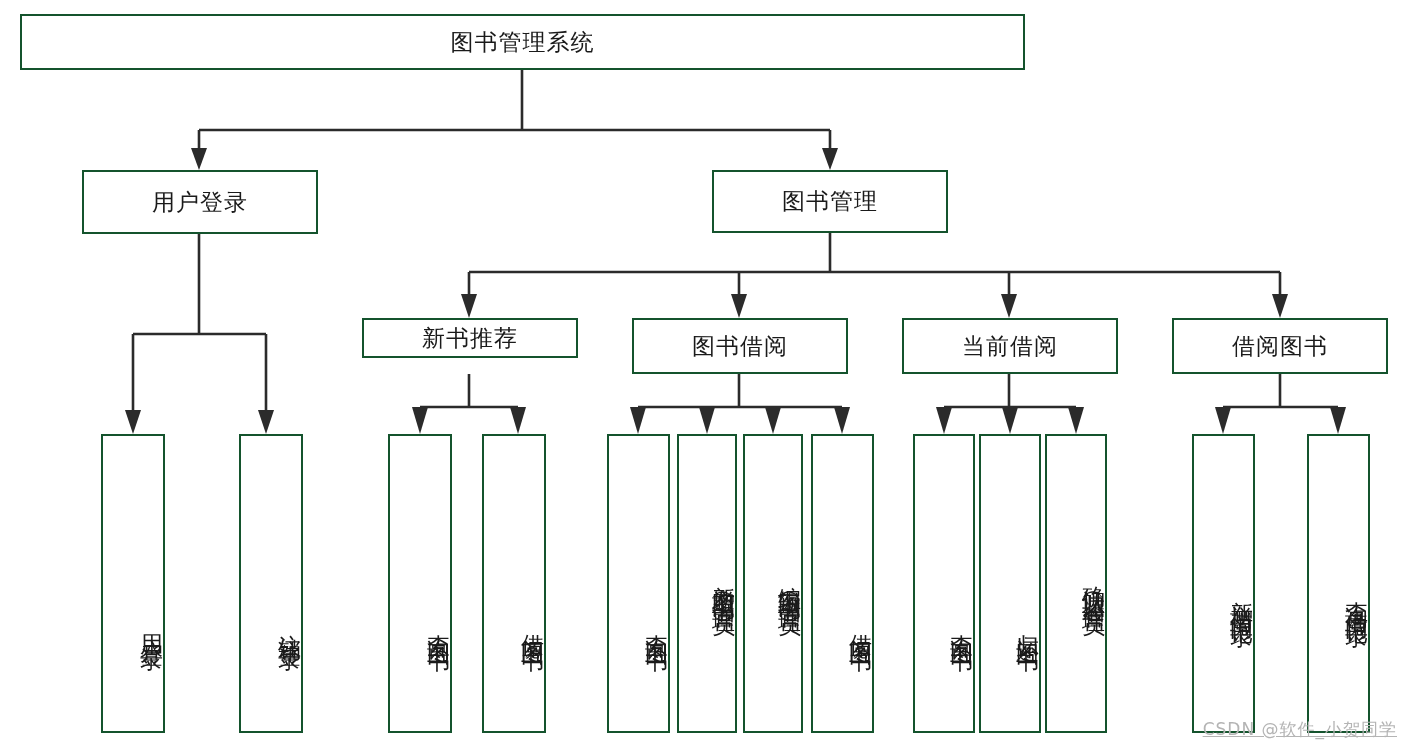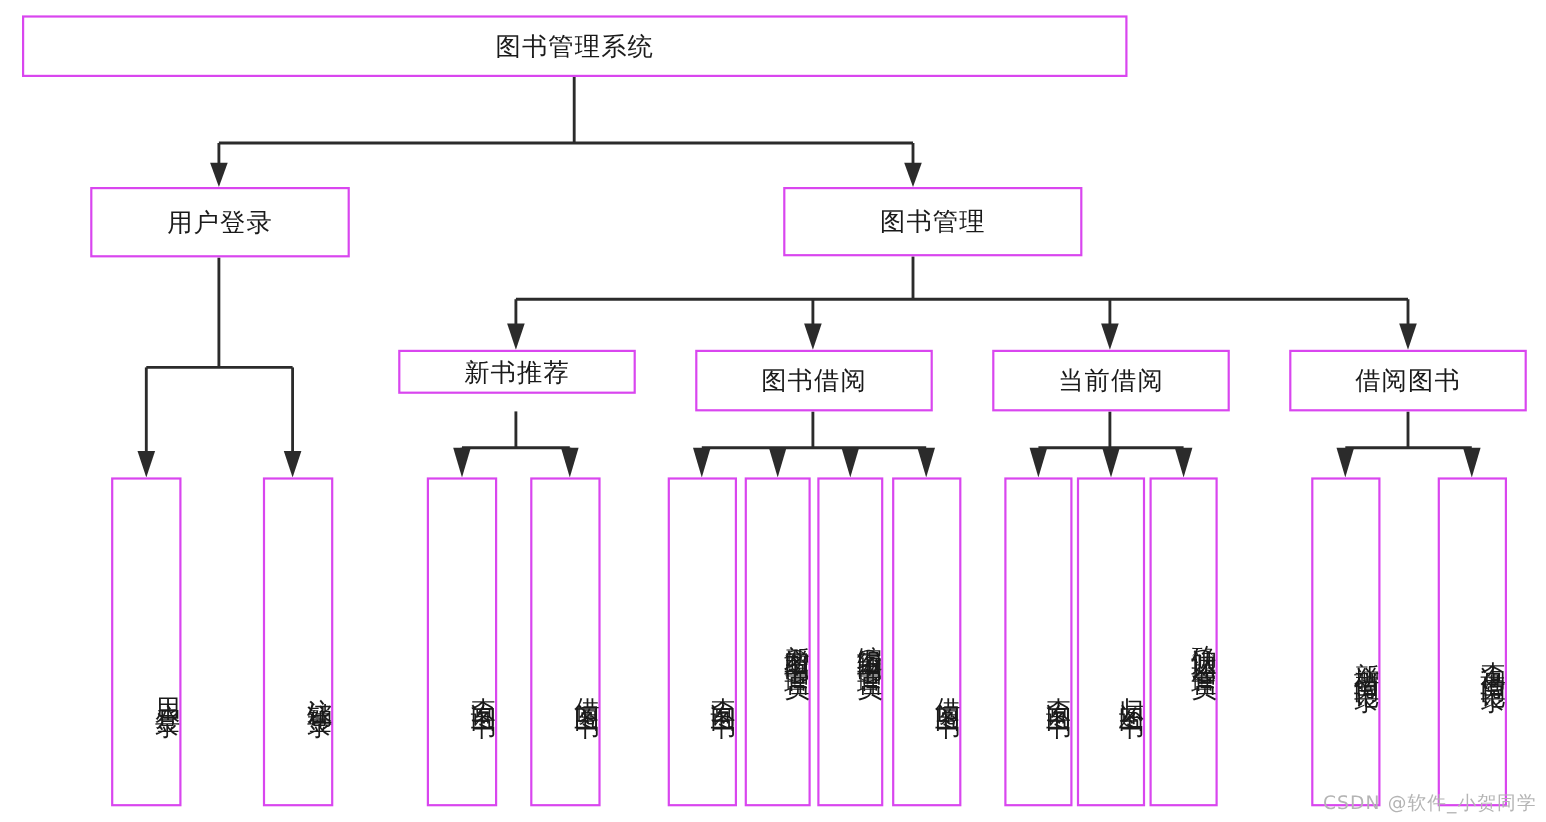--- a/index.html
+++ b/index.html
@@ -11,21 +11,21 @@
     overflow:hidden;
     position:relative;
   }
   #diagram{
     position:absolute;left:0;top:0;width:1405px;height:747px;
   }
   .node{
     position:absolute;
     box-sizing:border-box;
     background:#ffffff;
-    border:2px solid #d946ef;
+    border:2px solid #14532d;
     display:flex;
     align-items:center;
     justify-content:center;
     color:#1a1a1a;
   }
   .node.horiz{
     font-size:23px;
     letter-spacing:1px;
   }
   .node.vert{
@@ -44,20 +44,21 @@
   }
   .watermark{
     position:absolute;
     right:8px;
     bottom:6px;
     font-size:17px;
     color:#b4b4b4;
     letter-spacing:1px;
     white-space:nowrap;
     pointer-events:none;
+    text-decoration:underline;
   }
   svg.edges{
     position:absolute;left:0;top:0;width:1405px;height:747px;
     pointer-events:none;
   }
   svg.edges path, svg.edges line{
     stroke:#2b2b2b;stroke-width:2.6;fill:none;
   }
   svg.edges polygon{fill:#2b2b2b;}
 </style>
@@ -122,21 +123,21 @@
     <polygon points="1330,407 1346,407 1338,434"></polygon>
   </svg>
 
   <div class="node horiz" style="left:20px;top:14px;width:1005px;height:56px;">
     <span>图书管理系统</span>
   </div>
 
   <div class="node horiz" style="left:82px;top:170px;width:236px;height:64px;">
     <span>用户登录</span>
   </div>
-  <div class="node horiz" style="left:712px;top:170px;width:272px;height:63px;">
+  <div class="node horiz" style="left:712px;top:170px;width:236px;height:63px;">
     <span>图书管理</span>
   </div>
 
   <div class="node horiz" style="left:362px;top:318px;width:216px;height:40px;">
     <span>新书推荐</span>
   </div>
   <div class="node horiz" style="left:632px;top:318px;width:216px;height:56px;">
     <span>图书借阅</span>
   </div>
   <div class="node horiz" style="left:902px;top:318px;width:216px;height:56px;">

